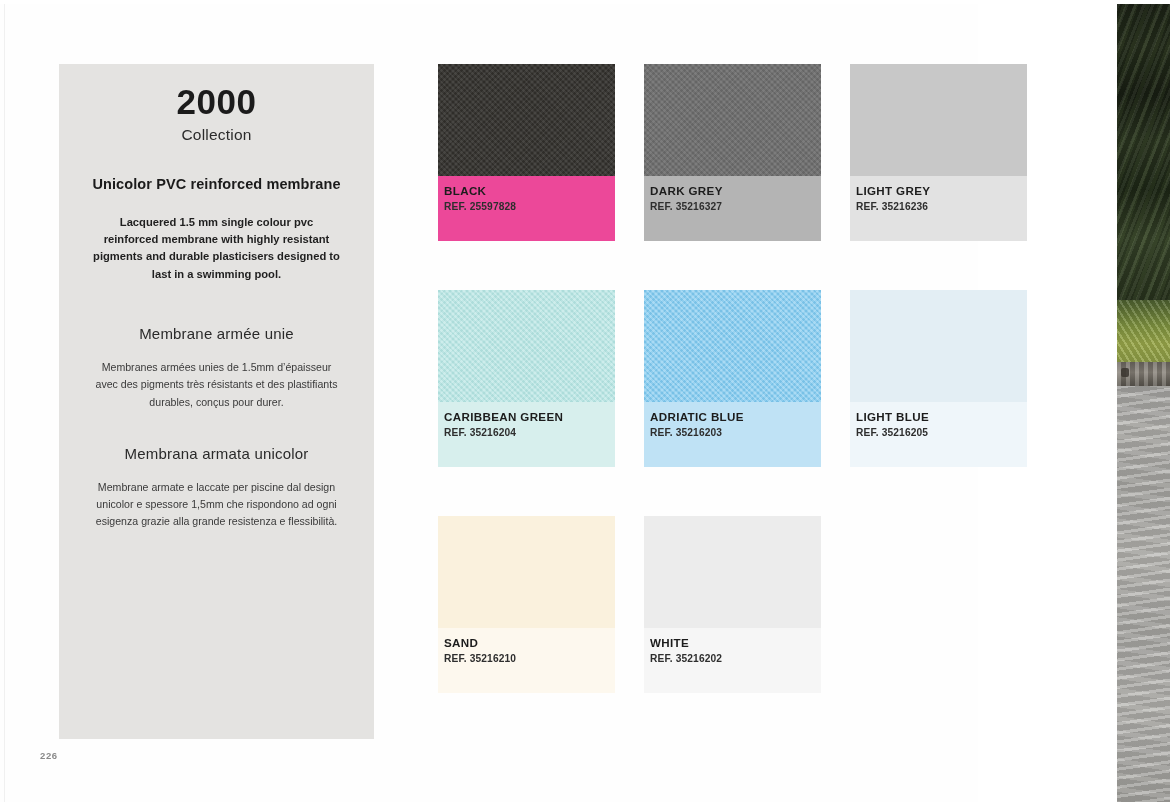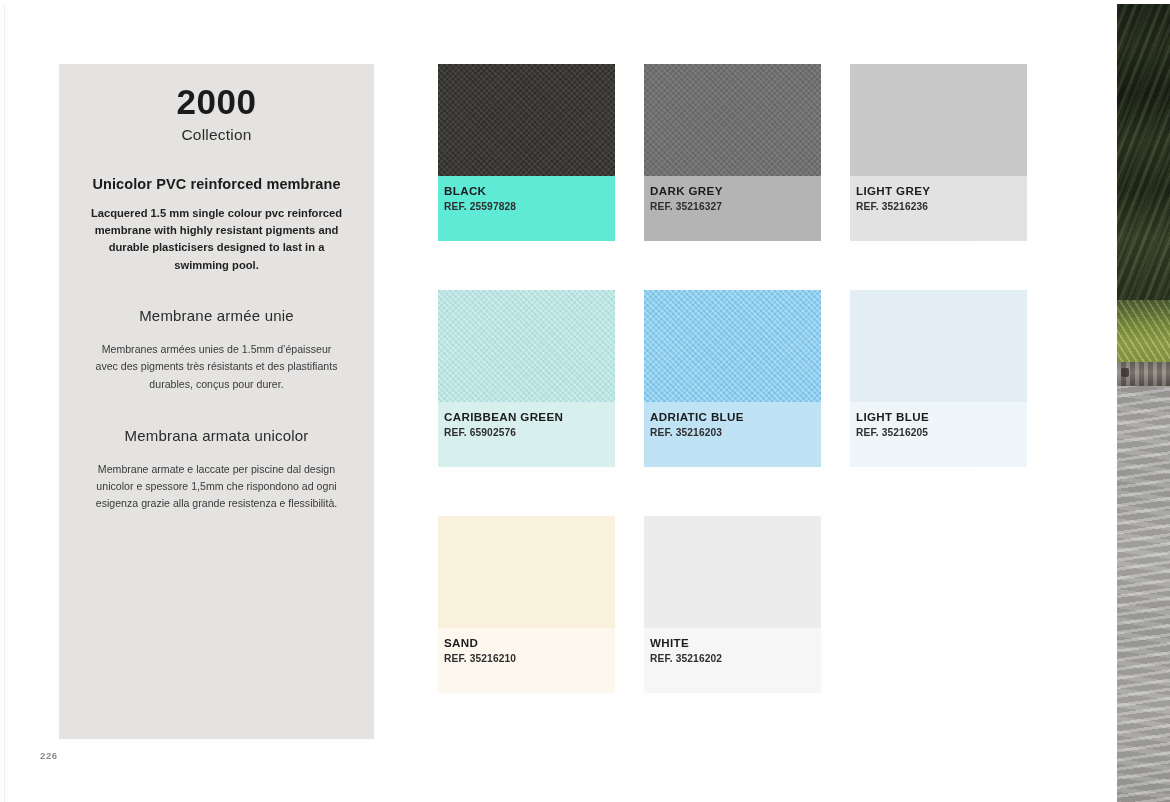--- a/index.html
+++ b/index.html
@@ -76,21 +76,21 @@
     letter-spacing: 0.1px;
   }
   .lang-head {
     margin: 0;
     font-size: 15px;
     font-weight: 400;
     color: #2a2a2a;
     letter-spacing: 0.2px;
   }
   .lang-body-en {
-    margin: 0;
+    margin: 9px;
     padding-top: 13px;
     font-size: 11.2px;
     font-weight: bold;
     line-height: 1.55;
     color: #1f1f1f;
     padding-left: 2px;
     padding-right: 2px;
   }
   .lang-body {
     margin: 4px;
@@ -271,21 +271,21 @@
     </div>
 
   </div>
 
   <div id="swatch-grid">
       <div class="swatch-row">
         <div class="swatch-card">
           <div class="swatch-color" style="background: rgb(51, 49, 45);">
             <div class="swatch-texture "></div>
           </div>
-          <div class="swatch-caption" style="background: #5eead4;">
+          <div class="swatch-caption" style="background: #ec4899;">
             <span class="sw-name">BLACK</span>
             <span class="sw-ref">REF. 25597828</span>
           </div>
         </div>
         <div class="swatch-card">
           <div class="swatch-color" style="background: rgb(110, 110, 110);">
             <div class="swatch-texture "></div>
           </div>
           <div class="swatch-caption" style="background: rgb(180, 180, 180);">
             <span class="sw-name">DARK GREY</span>
@@ -302,21 +302,21 @@
           </div>
         </div>
       </div>
       <div class="swatch-row">
         <div class="swatch-card">
           <div class="swatch-color" style="background: rgb(179, 228, 226);">
             <div class="swatch-texture soft"></div>
           </div>
           <div class="swatch-caption" style="background: rgb(215, 239, 237);">
             <span class="sw-name">CARIBBEAN GREEN</span>
-            <span class="sw-ref">REF. 65902576</span>
+            <span class="sw-ref">REF. 35216204</span>
           </div>
         </div>
         <div class="swatch-card">
           <div class="swatch-color" style="background: rgb(125, 200, 239);">
             <div class="swatch-texture soft"></div>
           </div>
           <div class="swatch-caption" style="background: rgb(191, 226, 245);">
             <span class="sw-name">ADRIATIC BLUE</span>
             <span class="sw-ref">REF. 35216203</span>
           </div>

